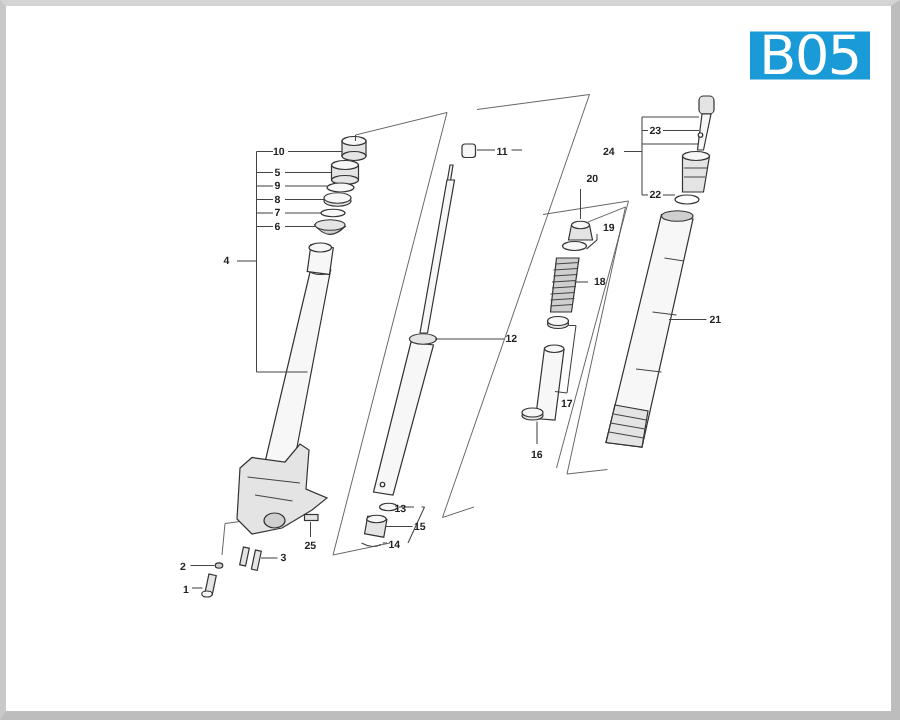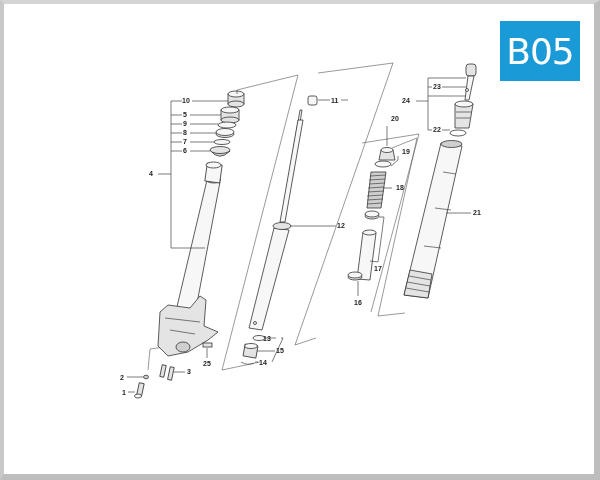--- a/index.html
+++ b/index.html
@@ -1,19 +1,19 @@
 <!DOCTYPE html>
 <html><head>
 <meta charset="utf-8">
 <style>
   html,body{margin:0;padding:0;background:#ffffff;}
   body{width:600px;height:480px;overflow:hidden;font-family:"Liberation Sans",sans-serif;}
   .frame{position:absolute;left:0;top:0;width:600px;height:480px;box-sizing:border-box;background:#ffffff;
     border-left:4px solid #c8c8c8;border-top:4px solid #d4d4d4;border-right:6px solid #bdbdbd;border-bottom:6px solid #bdbdbd;}
-  .badge{position:absolute;left:500px;top:21px;width:80px;height:60px;background:#1a9ad6;color:#ffffff;
+  .badge{position:absolute;left:500px;top:21px;width:80px;height:32px;background:#1a9ad6;color:#ffffff;
     display:flex;align-items:center;justify-content:center;font-size:36px;font-family:"DejaVu Sans",sans-serif;letter-spacing:-1px;}
   svg{position:absolute;left:0;top:0;}
   .lbl{font-family:"Liberation Sans",sans-serif;font-weight:bold;font-size:7px;fill:#222;}
   .ln{stroke:#444;stroke-width:0.7;fill:none;}
   .dash{stroke:#555;stroke-width:0.6;fill:none;}
   .part{stroke:#333;stroke-width:0.8;fill:#f7f7f7;}
   .partd{stroke:#333;stroke-width:0.8;fill:#cfcfcf;}
   .partg{stroke:#333;stroke-width:0.8;fill:#e4e4e4;}
 </style>
 </head>

